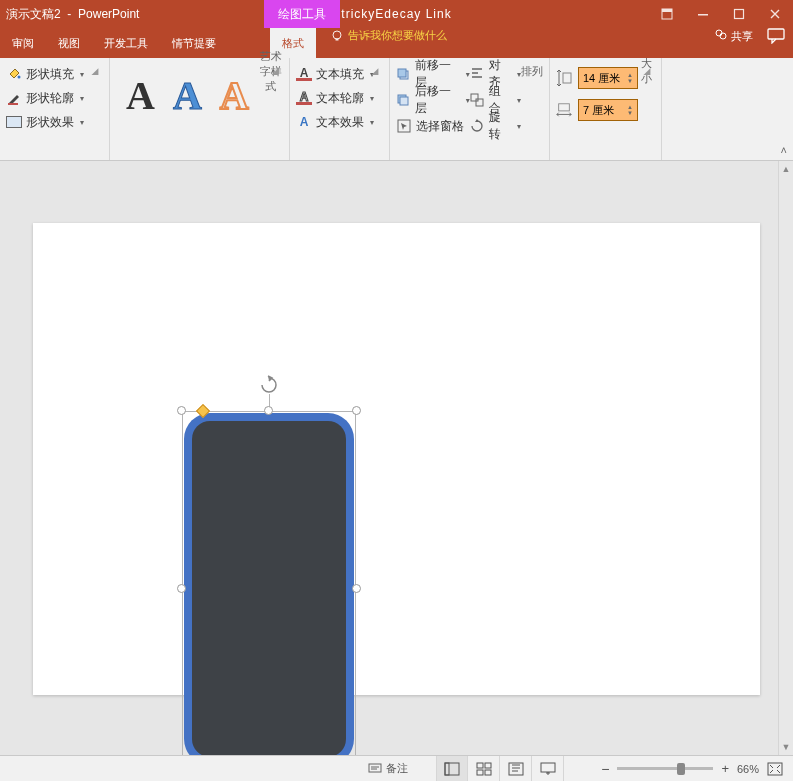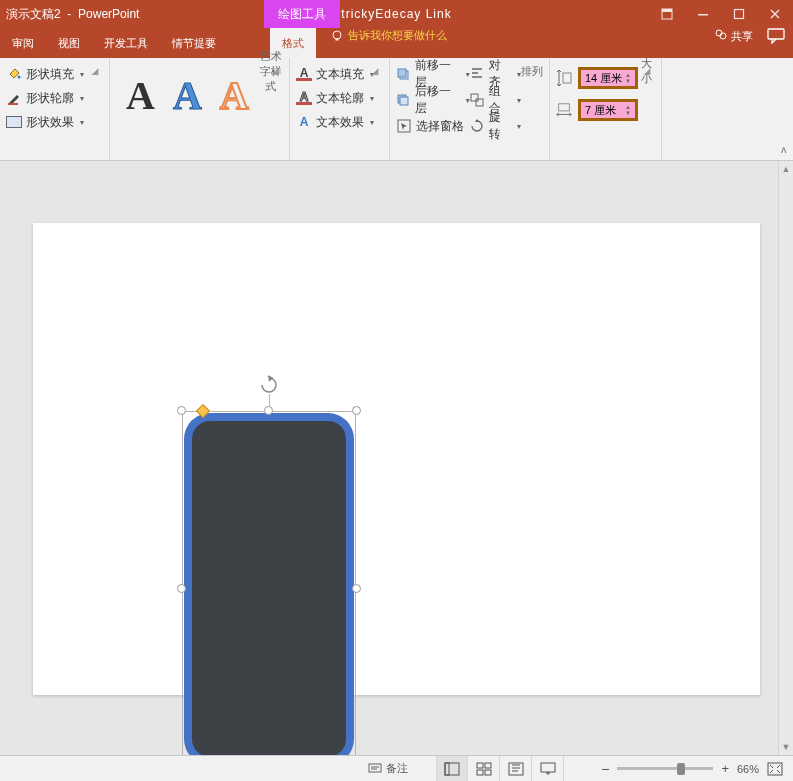--- a/index.html
+++ b/index.html
@@ -48,21 +48,21 @@
 .g-text { width: 100px; }
 
 
 .g-arrange { width: 160px; }
 .arr-cols { display: flex; gap: 0; }
 .arr-col { display: flex; flex-direction: column; gap: 2px; }
 
 
 .g-size { width: 112px; }
 .size-row { display: flex; align-items: center; gap: 6px; height: 32px; }
-.size-input { width: 60px; height: 22px; border: 3px solid #a16207; background: #f9a8d4; font-size: 11px; padding: 0 4px; display: flex; align-items: center; justify-content: space-between; }
+.size-input { width: 60px; height: 22px; border: 1px solid #a16207; background: #fdba74; font-size: 11px; padding: 0 4px; display: flex; align-items: center; justify-content: space-between; }
 .spinner { display: flex; flex-direction: column; font-size: 6px; color: #666; line-height: 6px; }
 
 .ribbon-collapse { position: absolute; right: 6px; bottom: 4px; font-size: 11px; color: #666; }
 
 
 .canvas-area { height: 594px; background: #e6e6e6; display: flex; justify-content: center; align-items: flex-start; overflow: hidden; position: relative; }
 .slide { width: 727px; height: 472px; background: #fff; margin-top: 62px; box-shadow: 0 1px 3px rgba(0,0,0,0.2); position: relative; }
 .shape-sel { position: absolute; left: 182px; top: 250px; width: 174px; height: 356px; }
 .rotate-handle { position: absolute; left: 50%; top: -36px; transform: translateX(-50%); width: 20px; height: 20px; }
 .rotate-handle svg { fill: none; stroke: #888; stroke-width: 1.5; }

